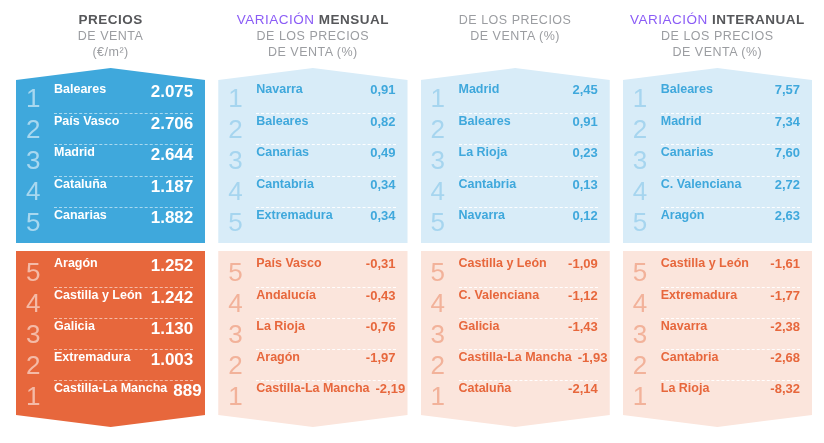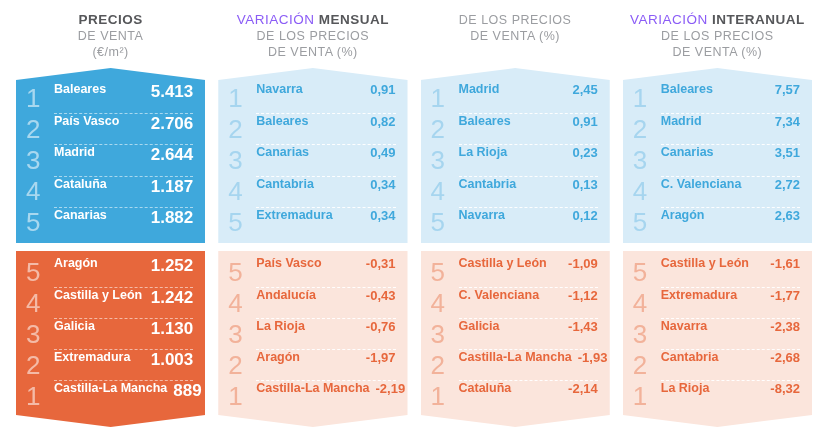--- a/index.html
+++ b/index.html
@@ -64,21 +64,21 @@
       <div class="h-line1"><span class="h-reg"></span><span class="h-bold">PRECIOS</span></div>
       <div class="h-line">DE VENTA</div>
       <div class="h-line">(€/m²)</div>
     </div>
     <div class="box top">
         <div class="rows">
           <div class="row">
             <span class="rank">1</span>
             <span class="row-content">
               <span class="name">Baleares</span>
-              <span class="value">5.413</span>
+              <span class="value">2.075</span>
             </span>
           </div>
           <div class="row">
             <span class="rank">2</span>
             <span class="row-content">
               <span class="name">País Vasco</span>
               <span class="value">2.706</span>
             </span>
           </div>
           <div class="row">
@@ -335,21 +335,21 @@
             <span class="rank">2</span>
             <span class="row-content">
               <span class="name">Madrid</span>
               <span class="value">7,34</span>
             </span>
           </div>
           <div class="row">
             <span class="rank">3</span>
             <span class="row-content">
               <span class="name">Canarias</span>
-              <span class="value">3,51</span>
+              <span class="value">7,60</span>
             </span>
           </div>
           <div class="row">
             <span class="rank">4</span>
             <span class="row-content">
               <span class="name">C. Valenciana</span>
               <span class="value">2,72</span>
             </span>
           </div>
           <div class="row">

